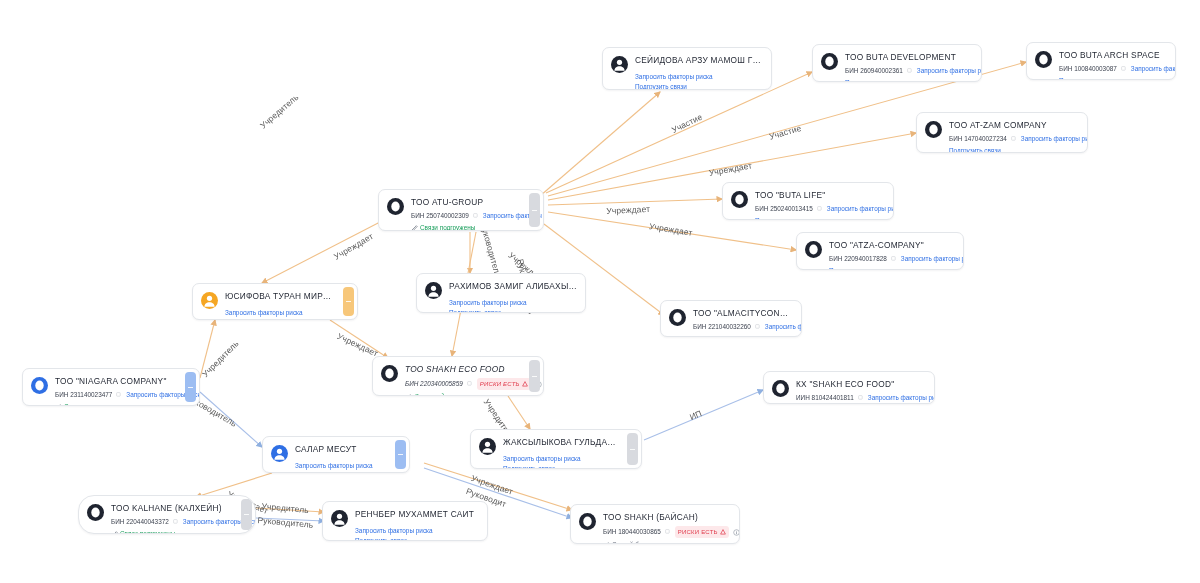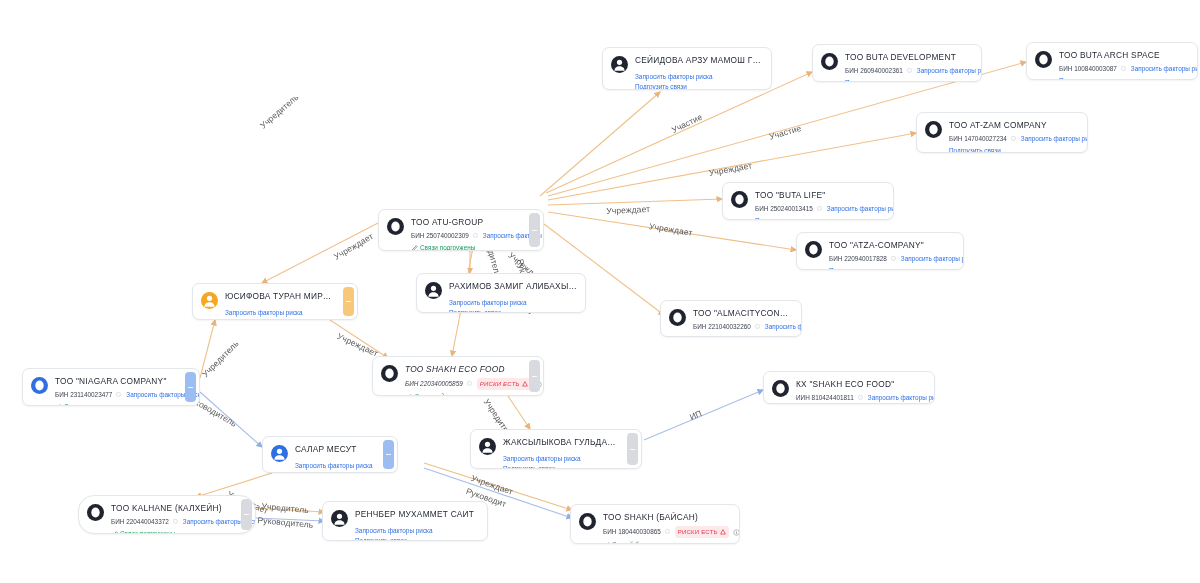--- a/index.html
+++ b/index.html
@@ -180,21 +180,21 @@
                 <rect x="1" y="1" width="6" height="6" rx="1" fill="none" stroke="#9aa0ab" stroke-width="1"></rect>
               </svg>
               <span class="risk-link">Запросить факторы риска</span>
             </div>
             <div class="node-actions">
               <span class="load-link">Подгрузить связи</span>
             </div>
           </div>
         </div>
       </div>
-      <div class="node" style="left: 1026px; top: 42px; width: 172px; height: 38px;">
+      <div class="node" style="left: 1026px; top: 42px; width: 150px; height: 38px;">
         <div class="node-body">
           <span class="avatar">
             <svg width="17" height="17" viewBox="0 0 17 17">
               <circle cx="8.5" cy="8.5" r="8.5" fill="#1f2430"></circle>
               <ellipse cx="8.5" cy="8.5" rx="4.2" ry="5" fill="#fff"></ellipse>
             </svg>
           </span>
           <div class="node-content">
             <div class="node-title">ТОО BUTA ARCH SPACE</div>
             <div class="node-meta">
@@ -226,21 +226,21 @@
                 <rect x="1" y="1" width="6" height="6" rx="1" fill="none" stroke="#9aa0ab" stroke-width="1"></rect>
               </svg>
               <span class="risk-link">Запросить факторы риска</span>
             </div>
             <div class="node-actions">
               <span class="load-link">Подгрузить связи</span>
             </div>
           </div>
         </div>
       </div>
-      <div class="node" style="left: 378px; top: 189px; width: 166px; height: 42px; margin-top: 20px;">
+      <div class="node" style="left: 378px; top: 189px; width: 166px; height: 42px;">
         <div class="node-body">
           <span class="avatar">
             <svg width="17" height="17" viewBox="0 0 17 17">
               <circle cx="8.5" cy="8.5" r="8.5" fill="#1f2430"></circle>
               <ellipse cx="8.5" cy="8.5" rx="4.2" ry="5" fill="#fff"></ellipse>
             </svg>
           </span>
           <div class="node-content">
             <div class="node-title">ТОО ATU-GROUP</div>
             <div class="node-meta">
@@ -463,21 +463,21 @@
               <span class="bin">ИИН 810424401811</span>
               <svg class="copy-ic" width="6" height="6" viewBox="0 0 10 10">
                 <rect x="1" y="1" width="6" height="6" rx="1" fill="none" stroke="#9aa0ab" stroke-width="1"></rect>
               </svg>
               <span class="risk-link">Запросить факторы риска</span>
             </div>
             <div class="node-actions"></div>
           </div>
         </div>
       </div>
-      <div class="node" style="left: 262px; top: 436px; width: 136px; height: 37px;">
+      <div class="node" style="left: 262px; top: 436px; width: 148px; height: 37px;">
         <div class="node-body">
           <span class="avatar">
             <svg width="17" height="17" viewBox="0 0 17 17">
               <circle cx="8.5" cy="8.5" r="8.5" fill="#2f6fe4"></circle>
               <circle cx="8.5" cy="6.3" r="2.6" fill="#fff"></circle>
               <path d="M3.4 14.8c0-2.9 2.3-4.6 5.1-4.6s5.1 1.7 5.1 4.6z" fill="#fff"></path>
             </svg>
           </span>
           <div class="node-content">
             <div class="node-title">САЛАР МЕСУТ</div>

